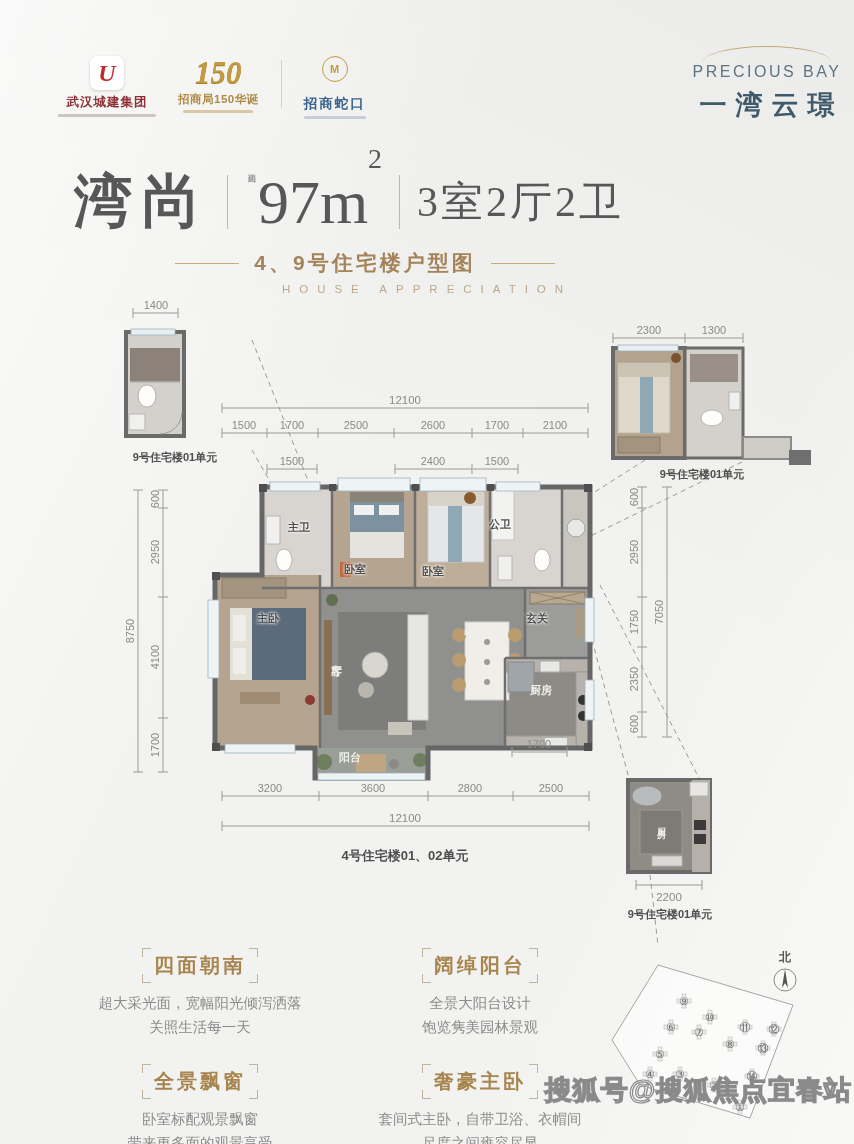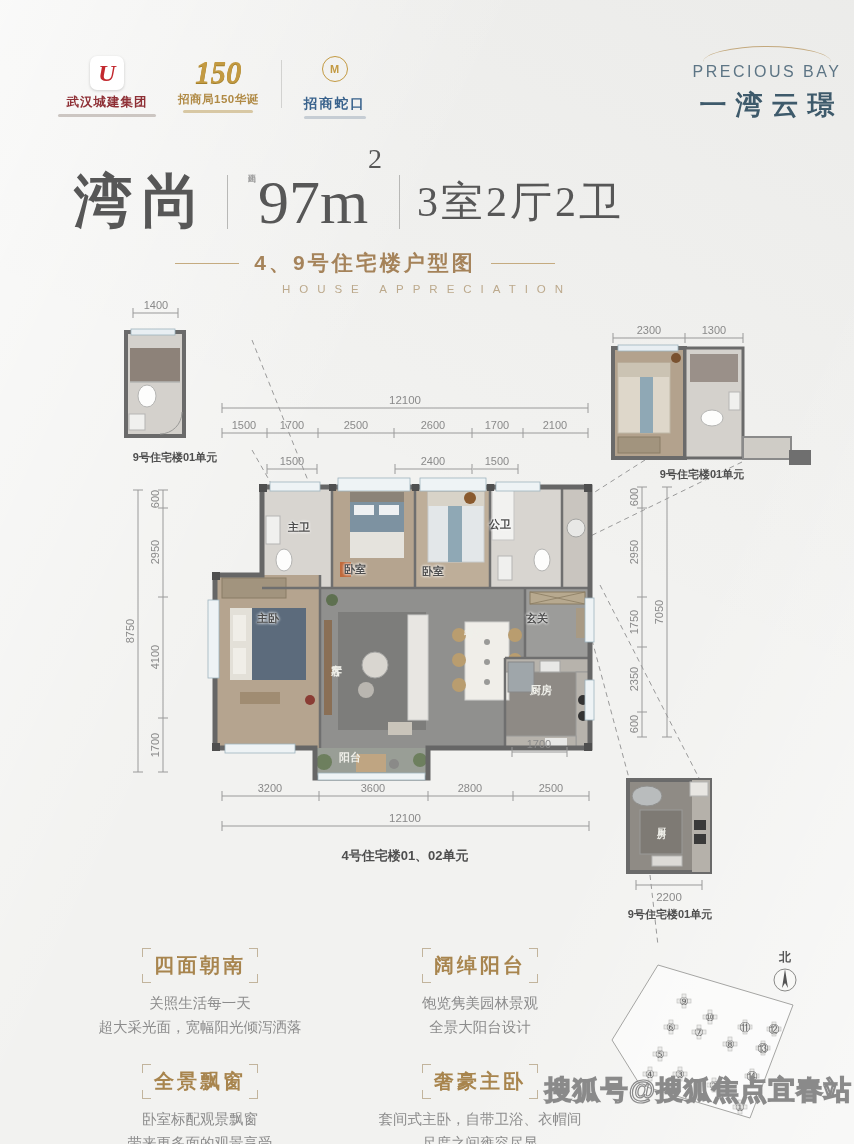--- a/index.html
+++ b/index.html
@@ -417,29 +417,29 @@
   <div class="abs rlabel light" style="left:475px;top:633px;">餐厅</div>
   <div class="abs rlabel" style="left:537px;top:618px;">玄关</div>
   <div class="abs rlabel light" style="left:541px;top:690px;">厨房</div>
   <div class="abs rlabel light" style="left:350px;top:757px;">阳台</div>
   <div class="abs rlabel light vert" style="left:661px;top:822px;font-size:9px;">厨房</div>
 
   <div class="abs features">
     <div class="feat">
       <span class="tbox"><span class="c2"></span><span>四面朝南</span></span>
       <div class="featdesc">
-        <div>关照生活每一天</div>
-          <div>超大采光面，宽幅阳光倾泻洒落</div>
+        <div>超大采光面，宽幅阳光倾泻洒落</div>
+          <div>关照生活每一天</div>
       </div>
     </div>
     <div class="feat">
       <span class="tbox"><span class="c2"></span><span>阔绰阳台</span></span>
       <div class="featdesc">
-        <div>饱览隽美园林景观</div>
-          <div>全景大阳台设计</div>
+        <div>全景大阳台设计</div>
+          <div>饱览隽美园林景观</div>
       </div>
     </div>
     <div class="feat">
       <span class="tbox"><span class="c2"></span><span>全景飘窗</span></span>
       <div class="featdesc">
         <div>卧室标配观景飘窗</div>
           <div>带来更多面的观景享受</div>
       </div>
     </div>
     <div class="feat">

